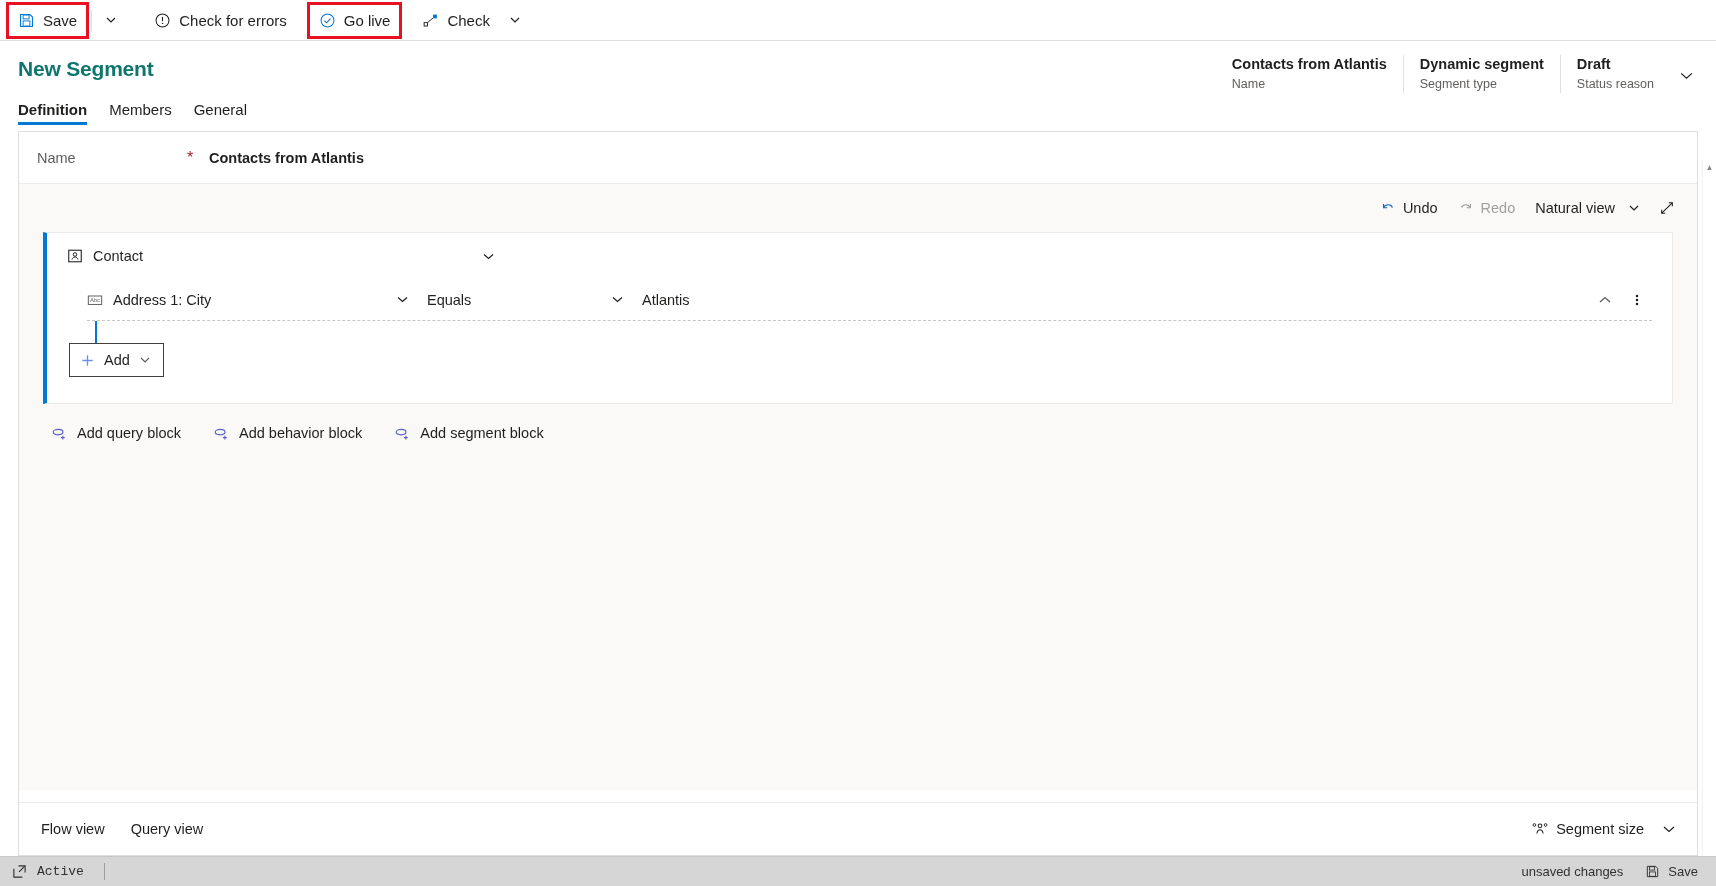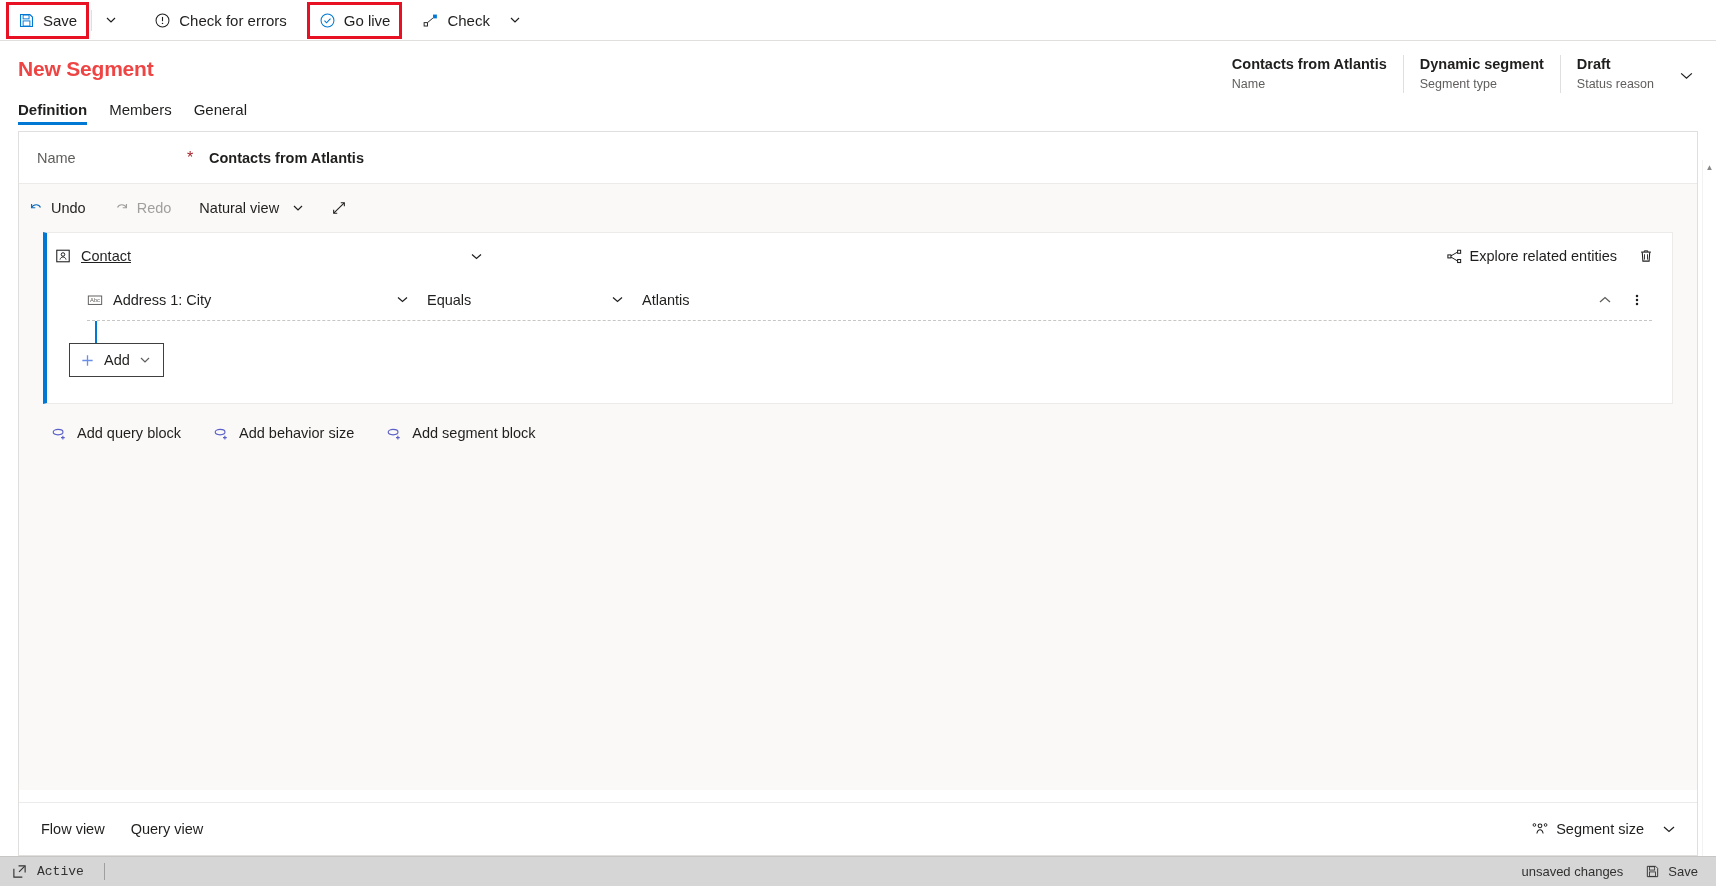--- a/index.html
+++ b/index.html
@@ -32,21 +32,21 @@
   .icon { display: inline-flex; align-items: center; justify-content: center; flex: none; }
 
   
   .header {
     flex: 0 0 auto;
     padding: 16px 0 0 0;
     background: #fff;
     position: relative;
   }
   .page-title {
-    font-size: 21px; font-weight: bold; color: #ef4444;
+    font-size: 21px; font-weight: bold; color: #0f766e;
     padding-left: 18px; letter-spacing: -0.2px;
   }
   .header-meta {
     position: absolute; right: 14px; top: 14px;
     display: flex; align-items: flex-start;
   }
   .meta-col { padding: 0 16px; min-width: 60px; }
   .meta-col + .meta-col { border-left: 1px solid #e1dfdd; }
   .meta-val { font-size: 14.5px; font-weight: bold; color: #201f1e; line-height: 19px; white-space: nowrap; }
   .meta-lbl { font-size: 12.5px; color: #605e5c; line-height: 18px; margin-top: 1px; white-space: nowrap; }
@@ -75,41 +75,41 @@
   .name-label { font-size: 14.5px; color: #605e5c; width: 150px; }
   .req-star { color: #a4262c; font-size: 16px; width: 22px; }
   .name-value { font-size: 14.5px; color: #201f1e; font-weight: 600; }
 
   .canvas {
     background: #faf9f8; flex: 1 1 auto; min-height: 0;
     display: flex; flex-direction: column; position: relative;
   }
   .canvas-toolbar {
     height: 48px; flex: none; display: flex; align-items: center;
-    justify-content: flex-start; padding-right: 14px; gap: 10px;
+    justify-content: flex-end; padding-right: 14px; gap: 2px;
   }
   .tb-item {
     display: flex; align-items: center; gap: 7px;
     height: 32px; padding: 0 9px; font-size: 14.5px; color: #201f1e; cursor: pointer;
     white-space: nowrap;
   }
   .tb-item.disabled { color: #a19f9d; cursor: default; }
   .tb-icon-btn { display: flex; align-items: center; justify-content: center; width: 32px; height: 32px; cursor: pointer; }
 
   
   .qblock-wrap { padding: 0 24px; flex: none; }
   .qblock {
     background: #fff; border: 1px solid #edebe9;
     border-left: 4px solid #0078d4;
     position: relative;
     padding: 0 0 26px 0;
   }
   .qblock-head {
     display: flex; align-items: center; height: 46px;
-    padding-left: 8px; position: relative; text-decoration: underline;
+    padding-left: 20px; position: relative;
   }
   .entity-name { font-size: 14.5px; color: #201f1e; margin-left: 10px; }
   .entity-caret {
     width: 32px; height: 32px; display: flex; align-items: center; justify-content: center;
     cursor: pointer; margin-left: 330px;
   }
   .qhead-right {
     position: absolute; right: 10px; top: 50%; transform: translateY(-50%);
     display: flex; align-items: center; gap: 4px;
   }
@@ -338,43 +338,20 @@
               </span>
               <span class="entity-name">Contact</span>
               <div class="entity-caret">
                 <span class="icon">
                   <svg width="13" height="13" viewBox="0 0 13 13">
                       <path d="M2 4.5l4.5 4L11 4.5" fill="none" stroke="#201f1e" stroke-width="1.2"></path>
                     </svg>
                 </span>
               </div>
 
-              <div class="qhead-right">
-                <div class="tb-item">
-                  <span class="icon">
-                    <svg width="17" height="17" viewBox="0 0 18 18">
-                        <rect x="2" y="7.3" width="3.2" height="3.2" fill="none" stroke="#201f1e" stroke-width="1.1"></rect>
-                        <rect x="12.3" y="2.4" width="3.2" height="3.2" fill="none" stroke="#201f1e" stroke-width="1.1"></rect>
-                        <rect x="12.3" y="12.2" width="3.2" height="3.2" fill="none" stroke="#201f1e" stroke-width="1.1"></rect>
-                        <path d="M5.3 8.3l7-4M5.3 9.6l7 4.2" stroke="#201f1e" stroke-width="1.05"></path>
-                      </svg>
-                  </span>
-                  <span>Explore related entities</span>
-                </div>
-                <div class="tb-icon-btn">
-                  <span class="icon">
-                    <svg width="16" height="16" viewBox="0 0 18 18">
-                        <path d="M3.5 4.6h11" stroke="#201f1e" stroke-width="1.2"></path>
-                        <path d="M7 4.4V3.2h4v1.2" fill="none" stroke="#201f1e" stroke-width="1.1"></path>
-                        <path d="M4.8 4.8l.7 10h7l.7-10" fill="none" stroke="#201f1e" stroke-width="1.2"></path>
-                        <path d="M7.3 7v6M10.7 7v6" stroke="#201f1e" stroke-width="1"></path>
-                      </svg>
-                  </span>
-                </div>
-              </div>
             </div>
 
             <div class="cond-row">
               <div class="cond-attr">
                 <span class="icon">
                   <svg width="16" height="14" viewBox="0 0 18 14">
                       <rect x="1.5" y="2.5" width="15" height="9.5" fill="none" stroke="#605e5c" stroke-width="1.1"></rect>
                       <text x="9" y="9.8" font-size="6.5" fill="#605e5c" text-anchor="middle" font-family="Liberation Sans, sans-serif">Abc</text>
                     </svg>
                 </span>
@@ -443,21 +420,21 @@
             </span>
             <span>Add query block</span>
           </div>
           <div class="block-link">
             <span class="icon">
               <svg width="17" height="15" viewBox="0 0 18 16">
                   <ellipse cx="7.5" cy="6.5" rx="5.2" ry="2.9" fill="none" stroke="#5b5fc7" stroke-width="1.2"></ellipse>
                   <path d="M12.6 10.4v4M10.6 12.4h4" stroke="#5b5fc7" stroke-width="1.2"></path>
                 </svg>
             </span>
-            <span>Add behavior size</span>
+            <span>Add behavior block</span>
           </div>
           <div class="block-link">
             <span class="icon">
               <svg width="17" height="15" viewBox="0 0 18 16">
                   <ellipse cx="7.5" cy="6.5" rx="5.2" ry="2.9" fill="none" stroke="#5b5fc7" stroke-width="1.2"></ellipse>
                   <path d="M12.6 10.4v4M10.6 12.4h4" stroke="#5b5fc7" stroke-width="1.2"></path>
                 </svg>
             </span>
             <span>Add segment block</span>
           </div>

